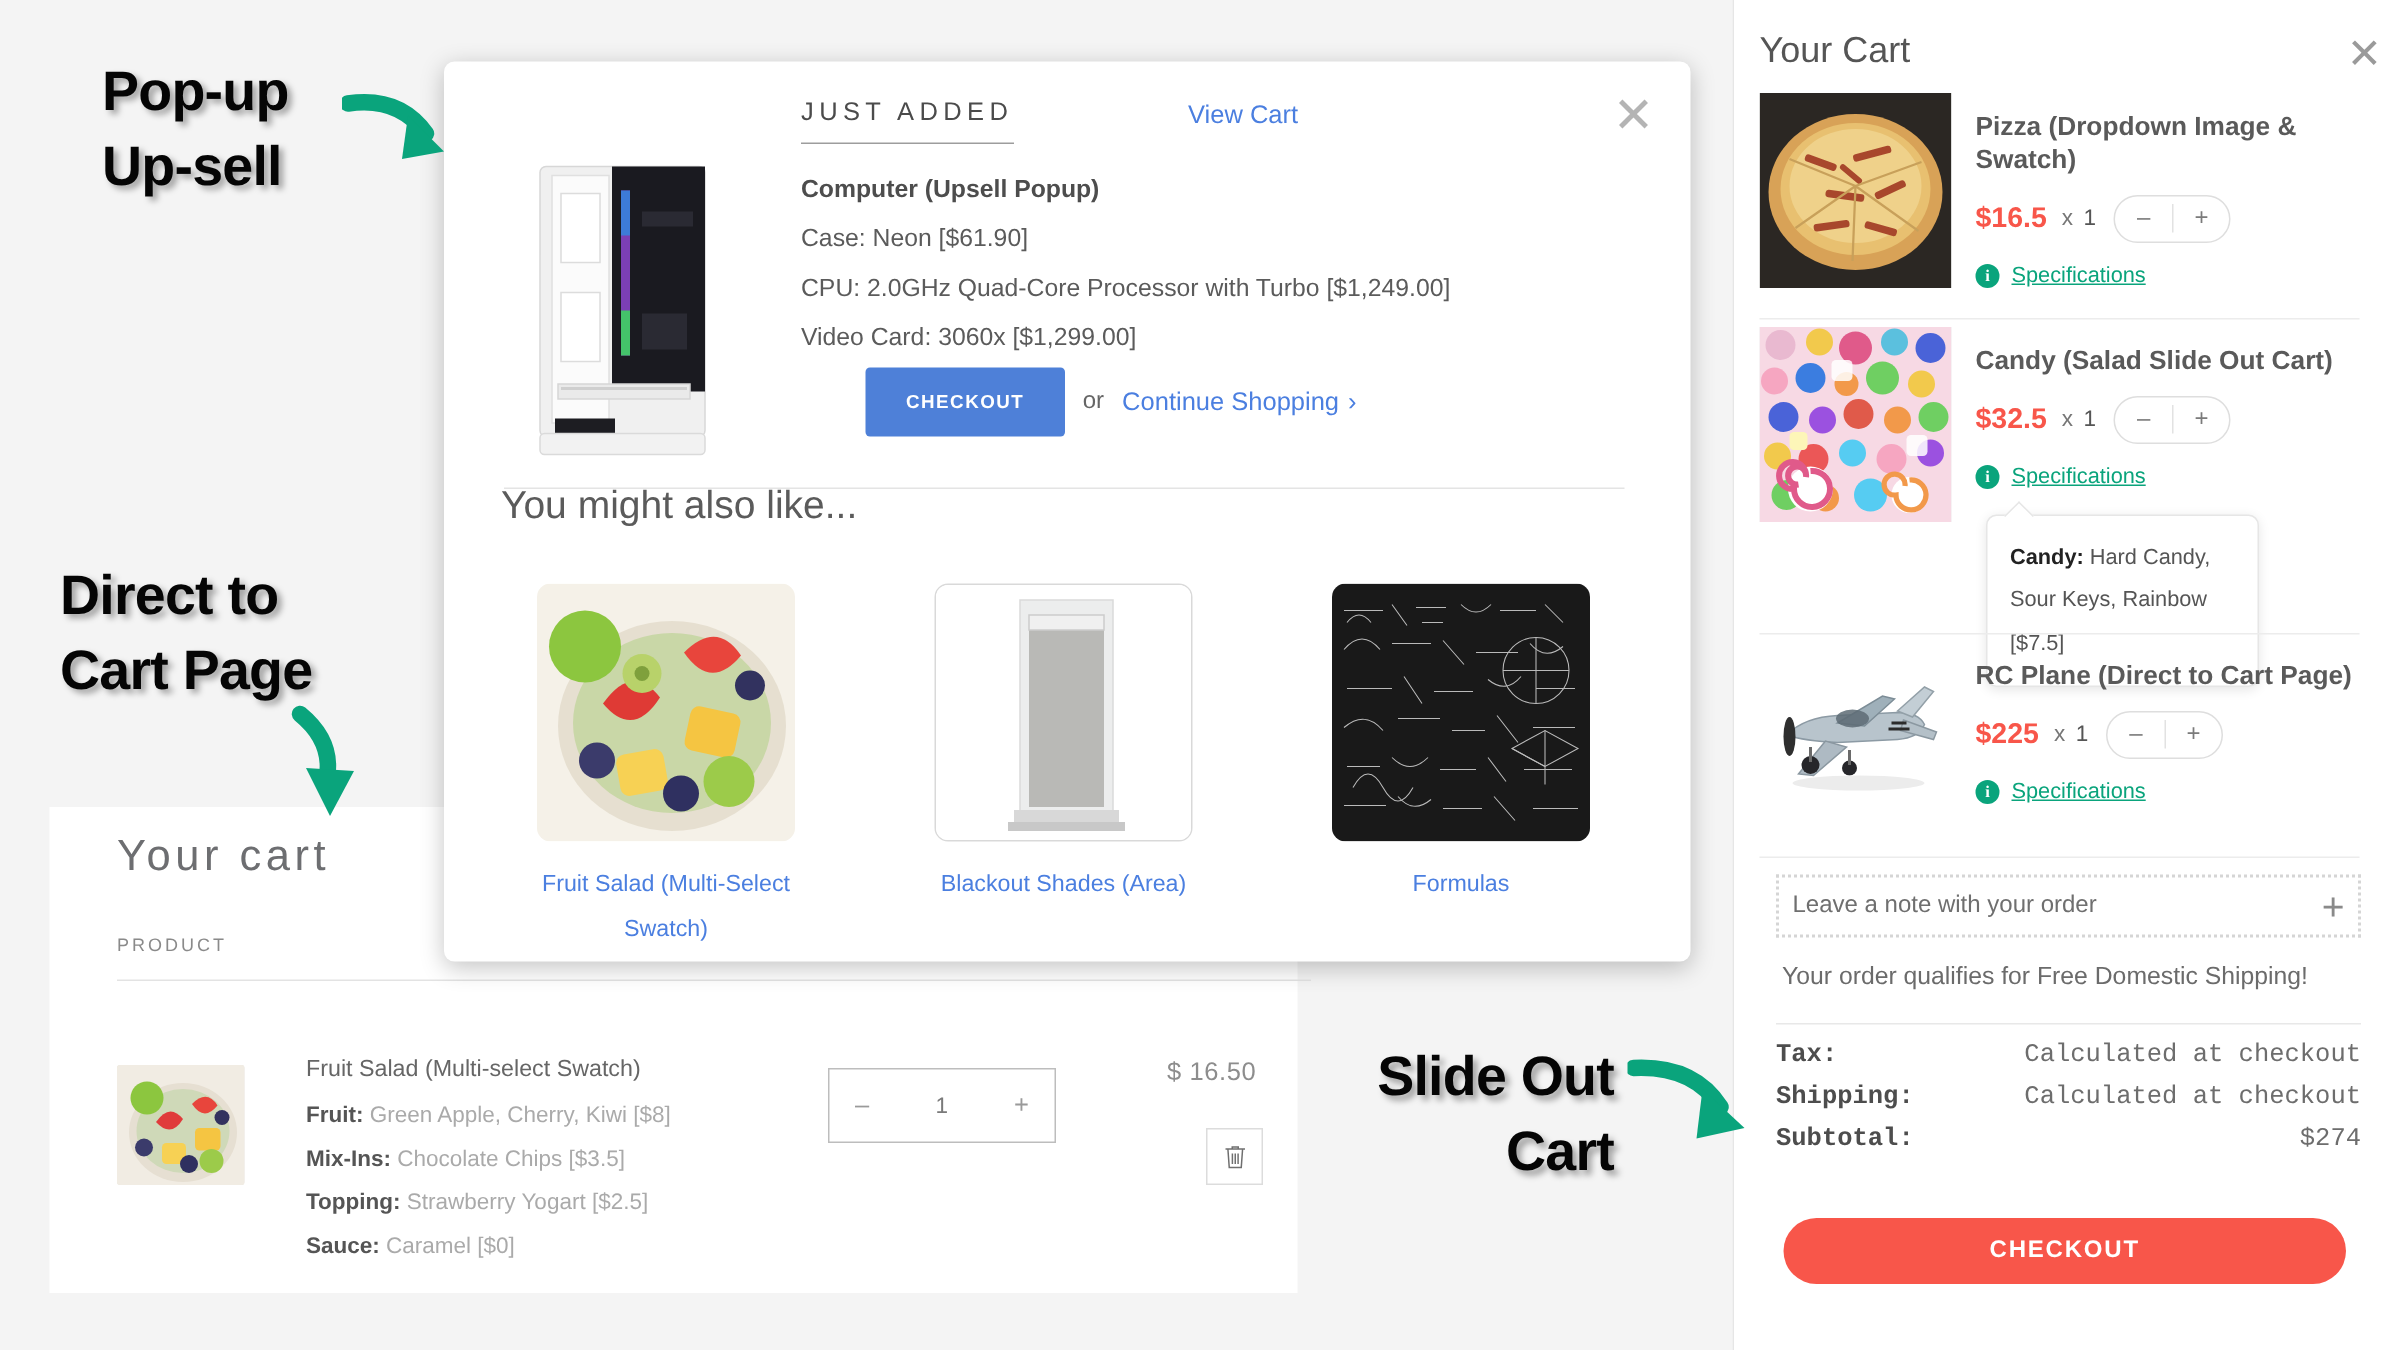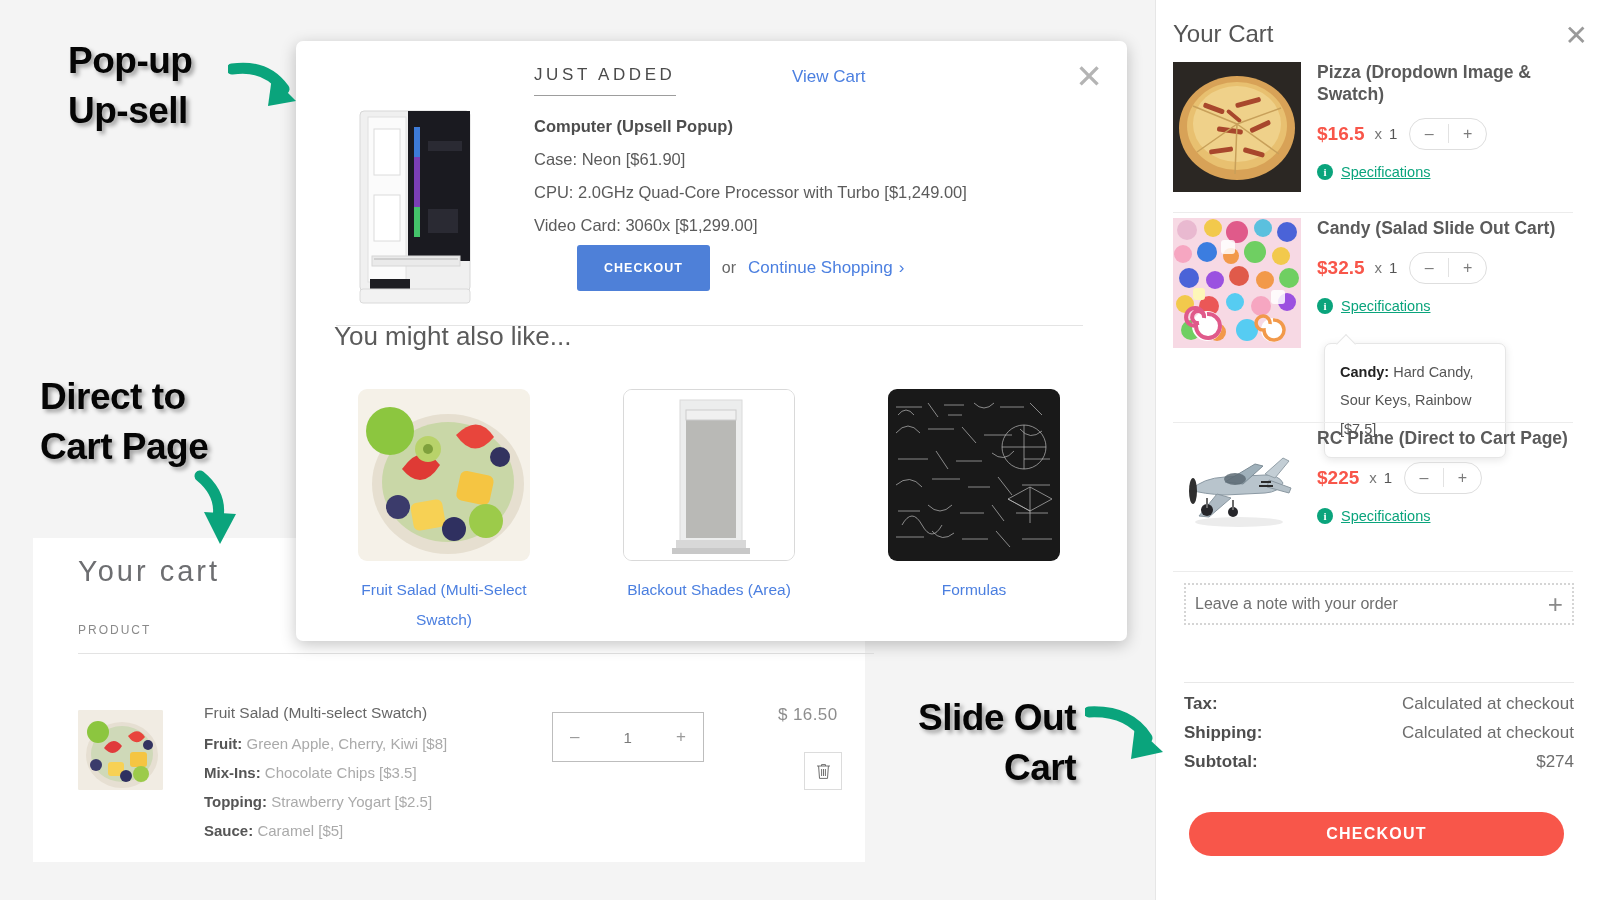--- a/index.html
+++ b/index.html
@@ -166,21 +166,21 @@
   .so-close {
     position: absolute; right: 13px; top: 22px;
     font-size: 28px; color: #9a9a9a; font-weight: 300; line-height: 1;
     cursor: pointer;
   }
   .so-item { position: absolute; left: 4px; width: 400px; }
   .so-thumb {
     position: absolute; left: 0; top: 0;
     width: 128px; height: 130px; overflow: hidden; background: #eee;
   }
-  .so-body { position: absolute; left: 144px; top: 0; width: 260px; }
+  .so-body { position: absolute; left: 144px; top: 12px; width: 260px; }
   .so-name { font-size: 17.5px; color: #5a5a5a; font-weight: bold; line-height: 1.25; }
   .so-pricerow { display: flex; align-items: center; margin-top: 12px; }
   .so-price { font-size: 19px; font-weight: bold; color: #f8564a; }
   .so-x { font-size: 15px; color: #777; margin: 0 7px 0 10px; }
   .so-qtyn { font-size: 15px; color: #555; margin-right: 12px; }
   .so-stepper {
     display: flex; align-items: center;
     border: 1px solid #dedede; border-radius: 22px;
     height: 32px; width: 78px;
   }
@@ -225,21 +225,21 @@
   .so-note .plus { font-size: 26px; color: #8a8a8a; font-weight: 300; }
   .so-freeship {
     position: absolute; left: 19px; top: 642px;
     font-size: 16.5px; color: #6b6b6b;
   }
   .so-rule {
     position: absolute; left: 15px; top: 682px;
     width: 390px; height: 1px; background: #e8e8e8;
   }
   .so-totals { position: absolute; left: 15px; top: 694px; width: 390px; }
-  .so-trow { display: flex; justify-content: space-between; align-items: flex-start; margin-bottom: 9px; }
+  .so-trow { display: flex; justify-content: space-between; align-items: flex-start; margin-bottom: 9px; font-family: Liberation Mono, monospace; }
   .so-tlabel { font-size: 17px; font-weight: bold; color: #4d4d4d; }
   .so-tval { font-size: 17px; color: #6d6d6d; }
   .so-checkout {
     position: absolute; left: 20px; top: 812px;
     width: 375px; height: 44px;
     background: #f8564a; color: #fff;
     border: none; border-radius: 23px;
     font-size: 16px; font-weight: bold; letter-spacing: 1.2px;
     cursor: pointer;
   }
@@ -269,21 +269,21 @@
         <circle cx="48" cy="66" r="6" fill="#2f3060"></circle>
         <circle cx="70" cy="35" r="5" fill="#32325f"></circle>
       </svg>
     </div>
 
     <div class="cp-info">
       <div class="cp-name">Fruit Salad (Multi-select Swatch)</div>
       <div class="cp-opt"><b>Fruit:</b> <span>Green Apple, Cherry, Kiwi [$8]</span></div>
       <div class="cp-opt"><b>Mix-Ins:</b> <span>Chocolate Chips [$3.5]</span></div>
       <div class="cp-opt"><b>Topping:</b> <span>Strawberry Yogart [$2.5]</span></div>
-      <div class="cp-opt"><b>Sauce:</b> <span>Caramel [$5]</span></div>
+      <div class="cp-opt"><b>Sauce:</b> <span>Caramel [$0]</span></div>
     </div>
   </div>
 
   <div class="cp-qty">
     <span>–</span>
     <span class="num">1</span>
     <span>+</span>
   </div>
   <div class="cp-price">$ 16.50</div>
   <div class="cp-trash">
@@ -541,20 +541,21 @@
           </div>
         </div>
       </div>
       <div class="so-sep" style="top:571px;"></div>
 
       <div class="so-note">
         <span>Leave a note with your order</span>
         <span class="plus">+</span>
       </div>
 
+      <div class="so-freeship">Your order qualifies for Free Domestic Shipping!</div>
       <div class="so-rule"></div>
 
       <div class="so-totals">
         <div class="so-trow">
           <span class="so-tlabel">Tax:</span>
           <span class="so-tval">Calculated at checkout</span>
         </div>
         <div class="so-trow">
           <span class="so-tlabel">Shipping:</span>
           <span class="so-tval">Calculated at checkout</span>

